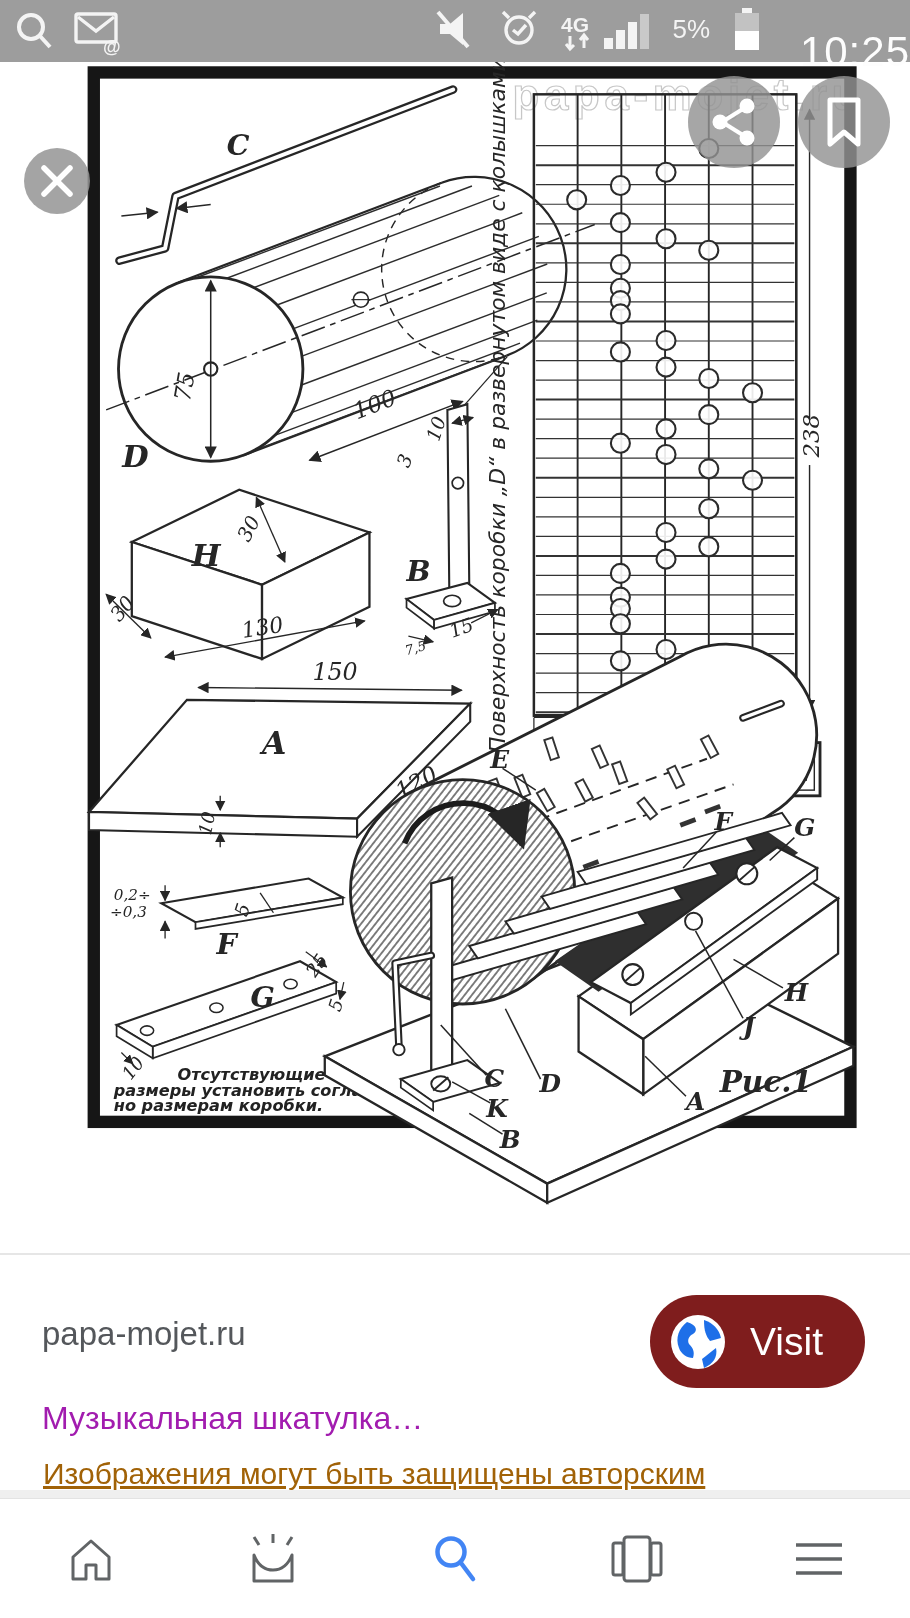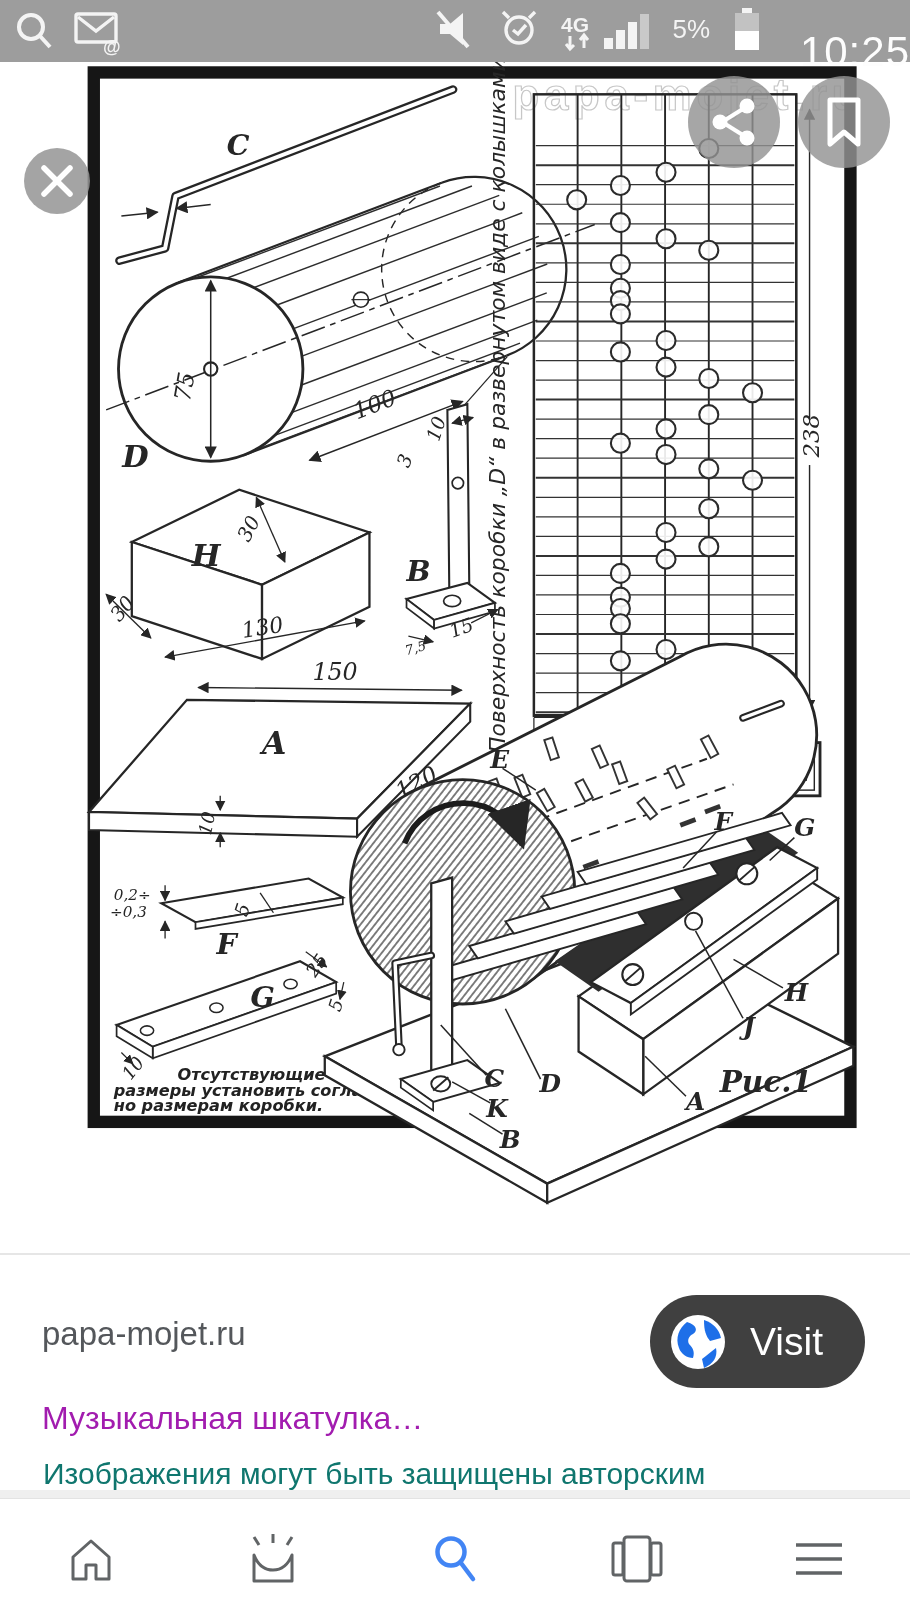--- a/index.html
+++ b/index.html
@@ -17,23 +17,23 @@
   .ovl-close{left:24px;top:86px;width:66px;height:66px;background:rgba(148,148,148,.85);}
   .ovl-share{left:688px;top:14px;width:92px;height:92px;background:rgba(146,146,146,.82);}
   .ovl-book{left:798px;top:14px;width:92px;height:92px;background:rgba(146,146,146,.82);}
   
   .divider{position:absolute;left:0;top:1253px;width:910px;height:2px;background:#e6e6e6;}
   .info{position:absolute;left:0;top:1255px;width:910px;height:235px;background:#fff;}
   .site{position:absolute;left:42px;top:60px;font-size:33px;color:#54575b;}
   .title{position:absolute;left:42px;top:145px;font-size:32px;font-weight:normal;color:#a21caf;width:560px;
          white-space:nowrap;overflow:hidden;}
   .visit-btn{position:absolute;left:650px;top:40px;width:215px;height:93px;border-radius:47px;
-             background:#404040;border:none;display:flex;align-items:center;cursor:pointer;}
+             background:#7f1d1d;border:none;display:flex;align-items:center;cursor:pointer;}
   .visit-label{color:#fff;font-size:39px;margin-left:94px;}
-  .copyright{position:absolute;left:43px;top:1457px;font-size:30px;color:#0f766e;z-index:5;}
+  .copyright{position:absolute;left:43px;top:1457px;font-size:30px;color:#a16207;z-index:5;text-decoration:underline;}
   .copy-band{position:absolute;left:0;top:1490px;width:910px;height:8px;background:#efefef;border-bottom:1px solid #e3e3e3;}
   
   .nav{position:absolute;left:0;top:1499px;width:910px;height:119px;background:#fff;display:flex;}
   .nav-item{flex:1;display:flex;align-items:center;justify-content:center;cursor:pointer;}
 </style>
 </head>
 <body>
 
 <div class="screen">
 

